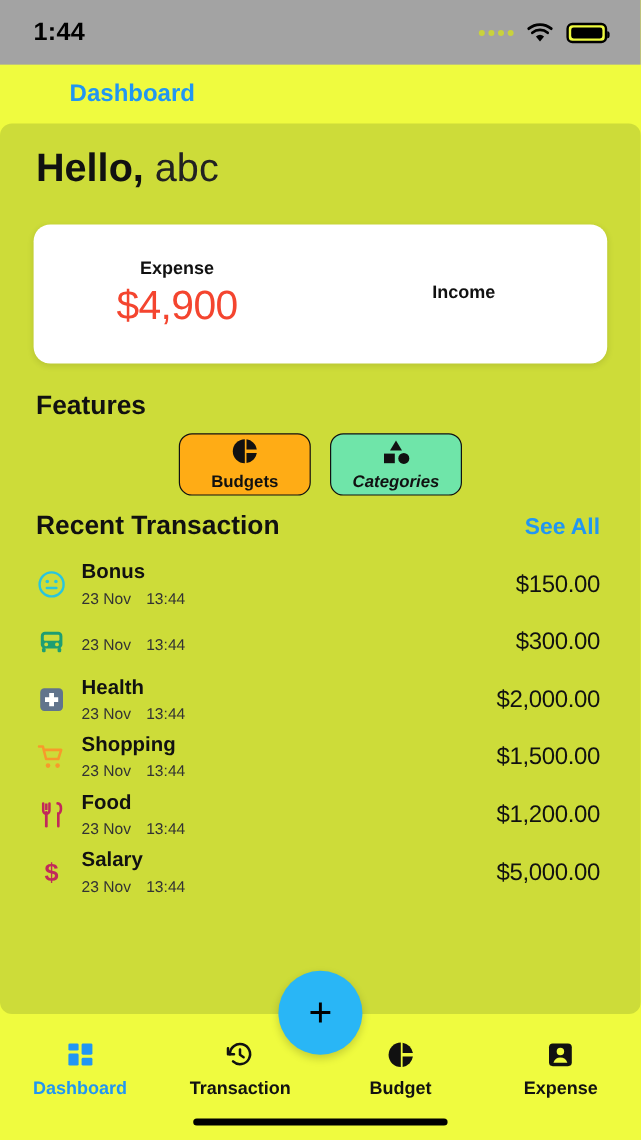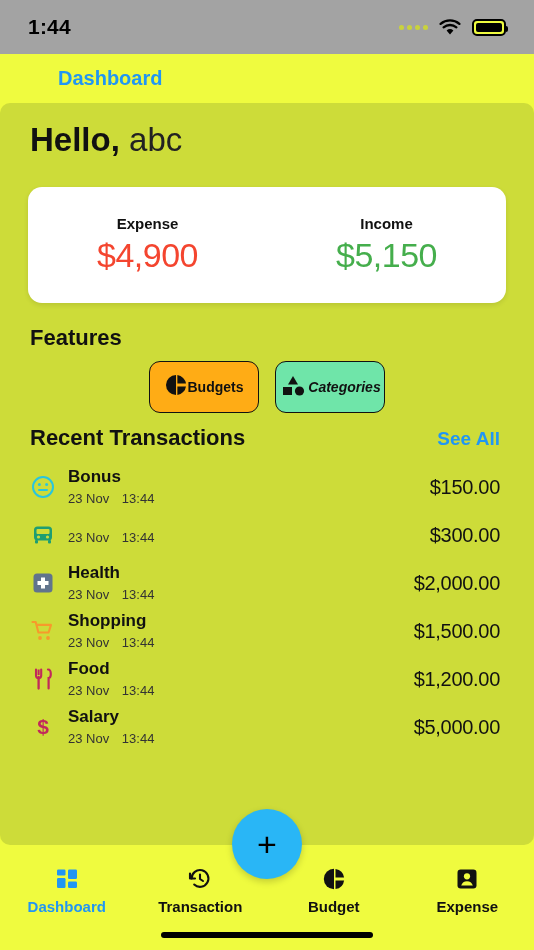--- a/index.html
+++ b/index.html
@@ -55,21 +55,21 @@
   .bal-col { flex:1; text-align:center; }
   .bal-label { font-size:15px; font-weight:bold; color:#111; margin-bottom:4px; }
   .bal-value { font-size:34px; font-weight:normal; letter-spacing:-.5px; }
 
   .section-title { font-size:22px; font-weight:bold; color:#111; }
   .features-head { padding:22px 18px 0 30px; }
 
   .feature-row { display:flex; justify-content:center; gap:16px; margin-top:10px; }
   .feature-btn {
     width:110px; height:52px; border:1.5px solid #111; border-radius:11px;
-    display:flex; flex-direction:row; align-items:center; justify-content:center;
+    display:flex; flex-direction:column; align-items:center; justify-content:center;
     gap:1px; cursor:pointer;
   }
   .feature-label { font-size:14px; font-weight:bold; color:#111; }
 
   .recent-head {
     display:flex; align-items:baseline; justify-content:space-between;
     padding:12px 34px 0 30px;
   }
   .see-all { font-size:19px; font-weight:bold; color:#2196F3; cursor:pointer; }
 
@@ -145,21 +145,20 @@
       <span class="light">abc</span>
     </div>
 
     <div class="balance-card">
       <div class="bal-col">
         <div class="bal-label">Expense</div>
         <div class="bal-value" id="expenseVal" style="color: rgb(244, 69, 47);">$4,900</div>
       </div>
       <div class="bal-col">
         <div class="bal-label">Income</div>
-        <div class="bal-value" id="incomeVal" style="color: rgb(69, 174, 76);">$5,150</div>
       </div>
     </div>
 
     <div class="features-head">
       <span class="section-title">Features</span>
     </div>
 
     <div class="feature-row">
       <div class="feature-btn" id="budgetsBtn" style="background: rgb(255, 172, 21);">
         <span>
@@ -177,21 +176,21 @@
             <path d="M14 1 L19 9.5 L9 9.5 Z" fill="#111"></path>
             <rect x="4" y="12" width="9" height="8" fill="#111"></rect>
             <circle cx="20.5" cy="16" r="4.6" fill="#111"></circle>
           </svg>
         </span>
         <span class="feature-label">Categories</span>
       </div>
     </div>
 
     <div class="recent-head">
-      <span class="section-title">Recent Transactions</span>
+      <span class="section-title">Recent Transaction</span>
       <span class="see-all">See All</span>
     </div>
 
     <div class="tx-list" id="txList">
         <div class="tx-row">
           <div class="tx-icon">
             <svg width="24" height="24" viewBox="0 0 24 24">
               <circle cx="12" cy="12" r="10" fill="none" stroke="#29C5DE" stroke-width="2"></circle>
         <circle cx="8.4" cy="9.6" r="1.5" fill="#29C5DE"></circle>
               <circle cx="15.6" cy="9.6" r="1.5" fill="#29C5DE"></circle>

